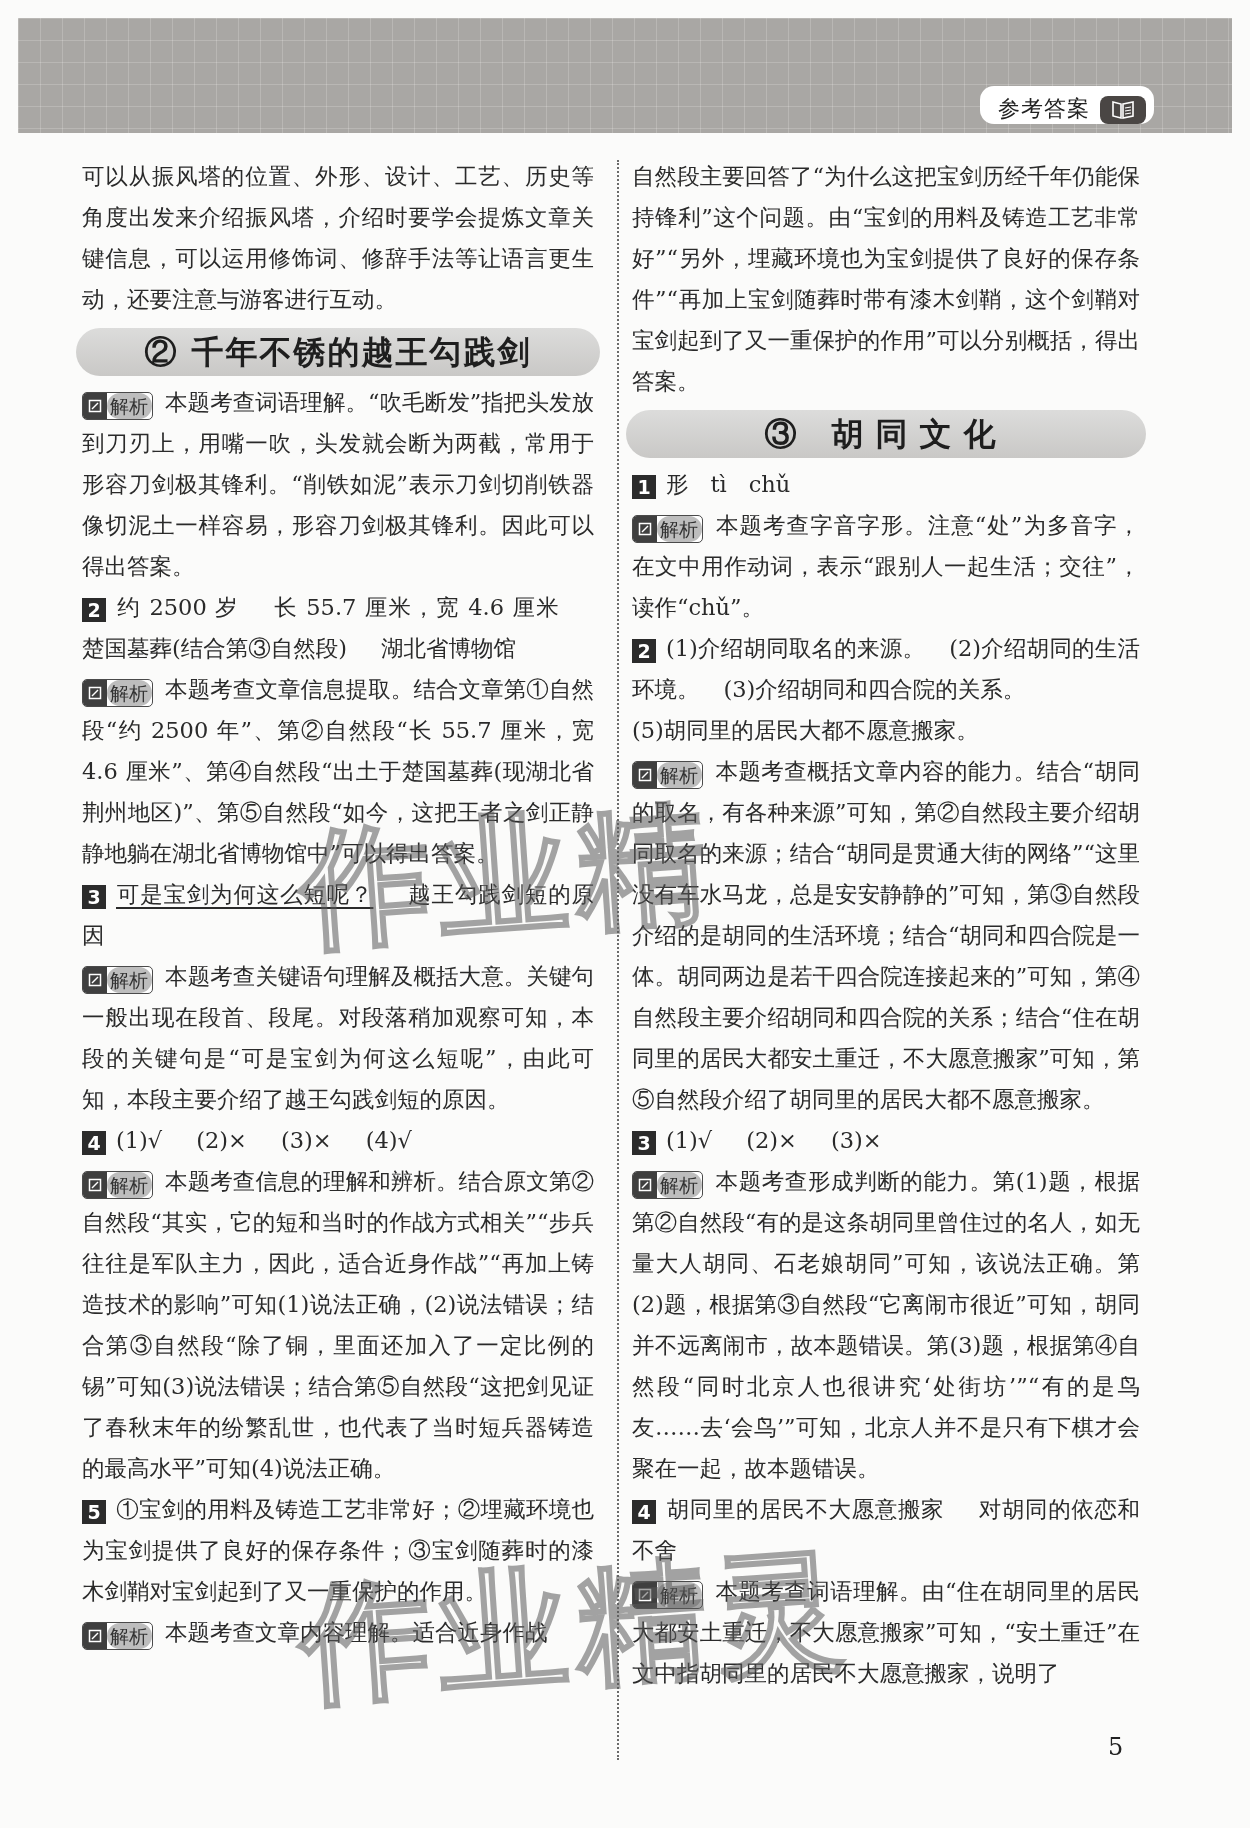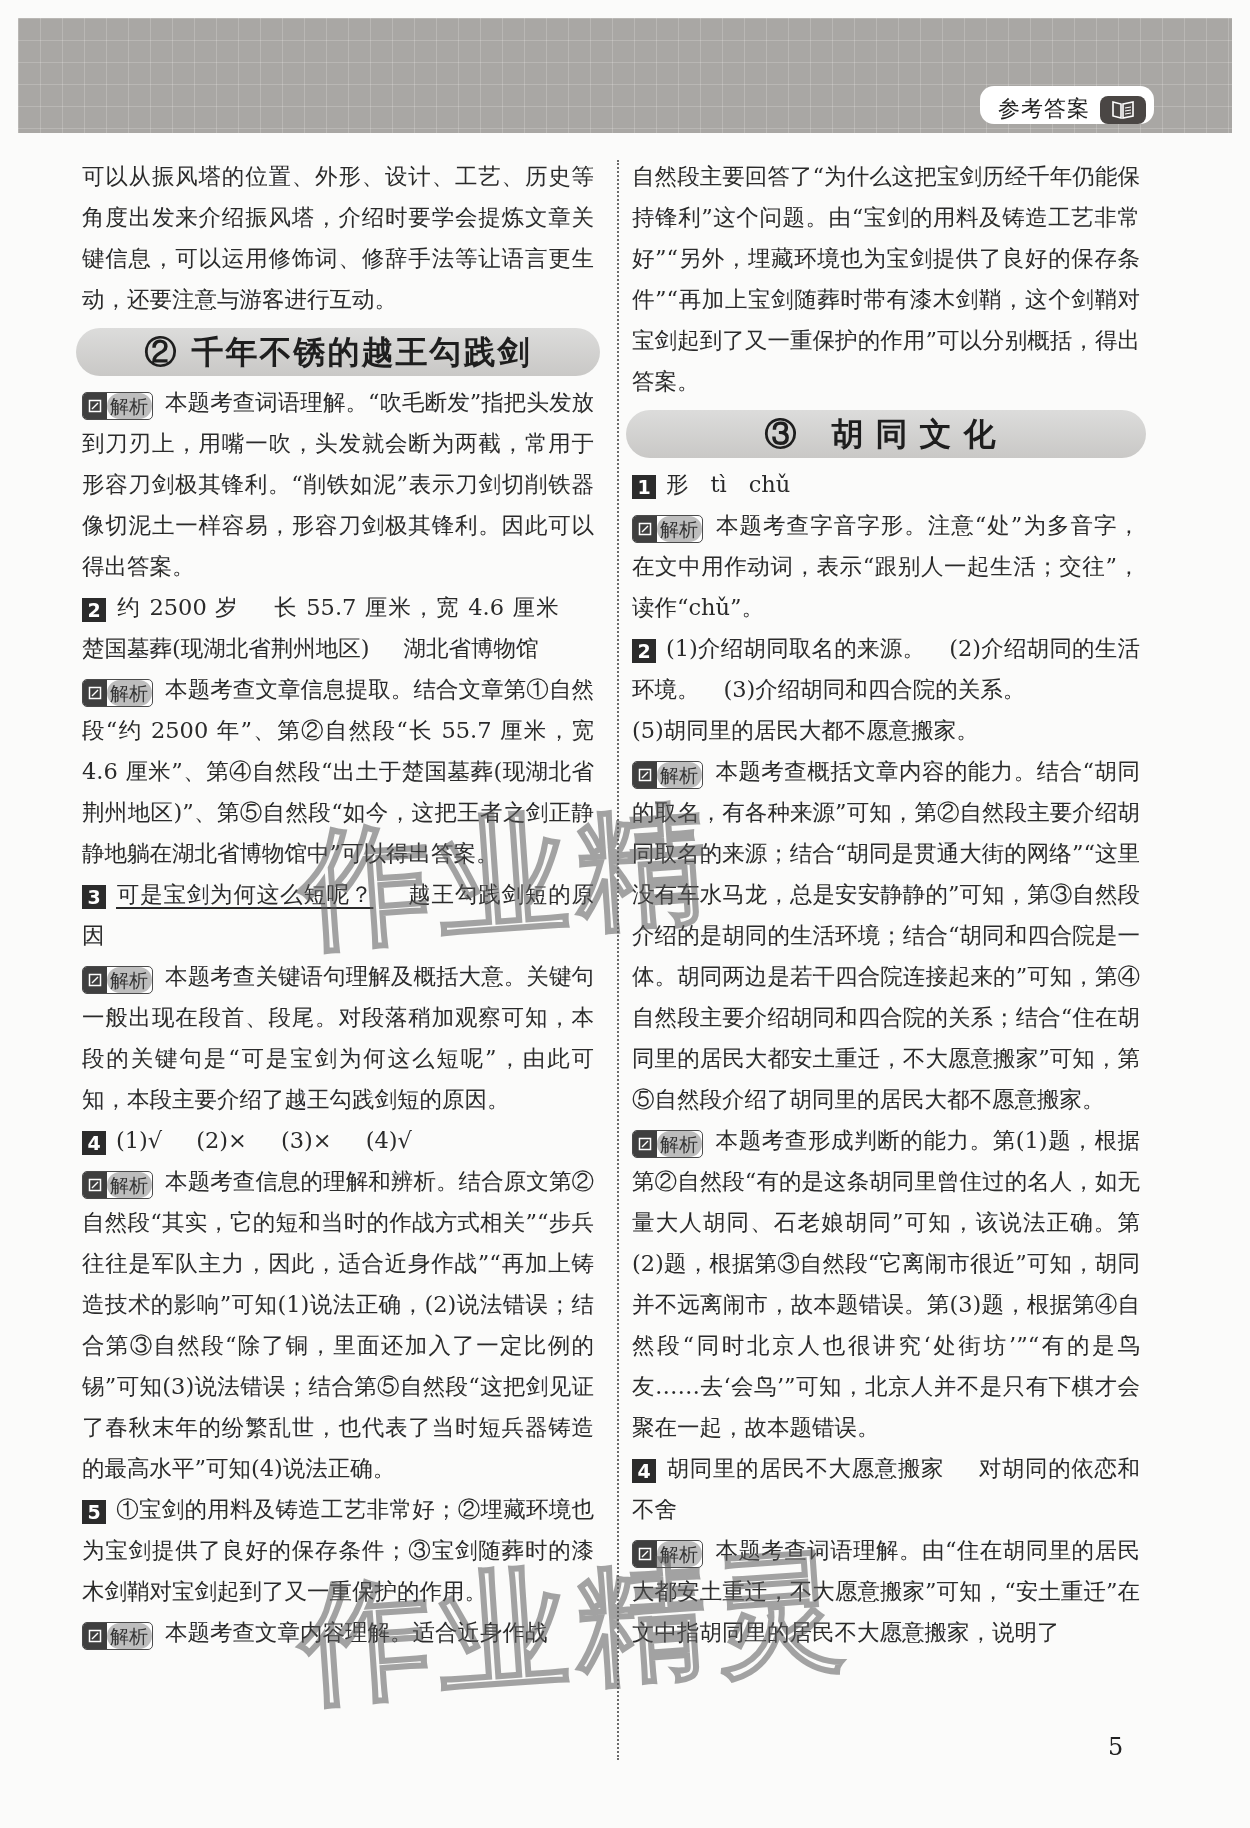--- a/index.html
+++ b/index.html
@@ -117,21 +117,21 @@
           <svg width="14" height="14">
             <rect x="1.5" y="1.5" width="11" height="11" fill="none" stroke="#fff" stroke-width="1.5"></rect>
             <line x1="4" y1="10" x2="10" y2="4" stroke="#fff" stroke-width="1.5"></line>
           </svg>
         </span>
         <span class="tag-text">解析</span>
       </span><span>本题考查词语理解。“吹毛断发”指把头发放到刀刃上，用嘴一吹，头发就会断为两截，常用于形容刀剑极其锋利。“削铁如泥”表示刀剑切削铁器像切泥土一样容易，形容刀剑极其锋利。因此可以得出答案。</span>
   </p>
 
   <p>
-    <span class="num">2</span><span>约 2500 岁</span><span class="gap"></span><span>长 55.7 厘米，宽 4.6 厘米</span><span class="gap"></span><span>楚国墓葬(现湖北省荆州地区)</span><span class="gap"></span><span>湖北省博物馆</span>
+    <span class="num">2</span><span>约 2500 岁</span><span class="gap"></span><span>长 55.7 厘米，宽 4.6 厘米</span><span class="gap"></span><span>楚国墓葬(结合第③自然段)</span><span class="gap"></span><span>湖北省博物馆</span>
   </p>
   <p>
     <span class="tag">
         <span class="tag-icon">
           <svg width="14" height="14">
             <rect x="1.5" y="1.5" width="11" height="11" fill="none" stroke="#fff" stroke-width="1.5"></rect>
             <line x1="4" y1="10" x2="10" y2="4" stroke="#fff" stroke-width="1.5"></line>
           </svg>
         </span>
         <span class="tag-text">解析</span>
@@ -213,20 +213,23 @@
           <svg width="14" height="14">
             <rect x="1.5" y="1.5" width="11" height="11" fill="none" stroke="#fff" stroke-width="1.5"></rect>
             <line x1="4" y1="10" x2="10" y2="4" stroke="#fff" stroke-width="1.5"></line>
           </svg>
         </span>
         <span class="tag-text">解析</span>
       </span><span>本题考查概括文章内容的能力。结合“胡同的取名，有各种来源”可知，第②自然段主要介绍胡同取名的来源；结合“胡同是贯通大街的网络”“这里没有车水马龙，总是安安静静的”可知，第③自然段介绍的是胡同的生活环境；结合“胡同和四合院是一体。胡同两边是若干四合院连接起来的”可知，第④自然段主要介绍胡同和四合院的关系；结合“住在胡同里的居民大都安土重迁，不大愿意搬家”可知，第⑤自然段介绍了胡同里的居民大都不愿意搬家。</span>
   </p>
 
   <p>
+    <span class="num">3</span><span>(1)√</span><span class="gap"></span><span>(2)×</span><span class="gap"></span><span>(3)×</span>
+  </p>
+  <p>
     <span class="tag">
         <span class="tag-icon">
           <svg width="14" height="14">
             <rect x="1.5" y="1.5" width="11" height="11" fill="none" stroke="#fff" stroke-width="1.5"></rect>
             <line x1="4" y1="10" x2="10" y2="4" stroke="#fff" stroke-width="1.5"></line>
           </svg>
         </span>
         <span class="tag-text">解析</span>
       </span><span>本题考查形成判断的能力。第(1)题，根据第②自然段“有的是这条胡同里曾住过的名人，如无量大人胡同、石老娘胡同”可知，该说法正确。第(2)题，根据第③自然段“它离闹市很近”可知，胡同并不远离闹市，故本题错误。第(3)题，根据第④自然段“同时北京人也很讲究‘处街坊’”“有的是鸟友……去‘会鸟’”可知，北京人并不是只有下棋才会聚在一起，故本题错误。</span>
   </p>

